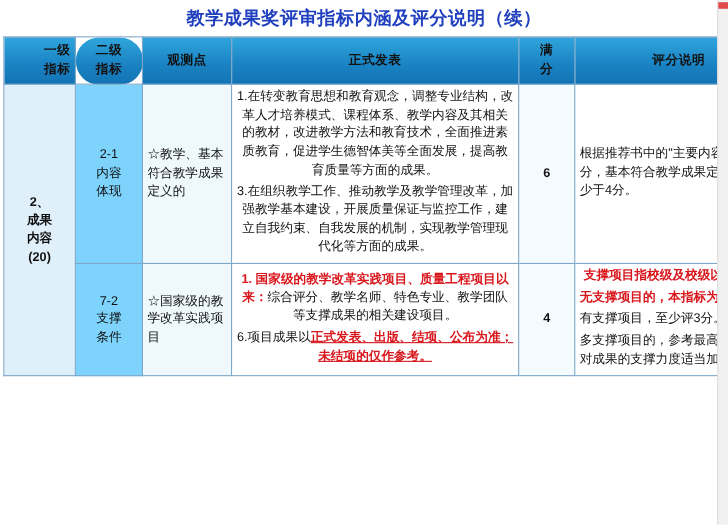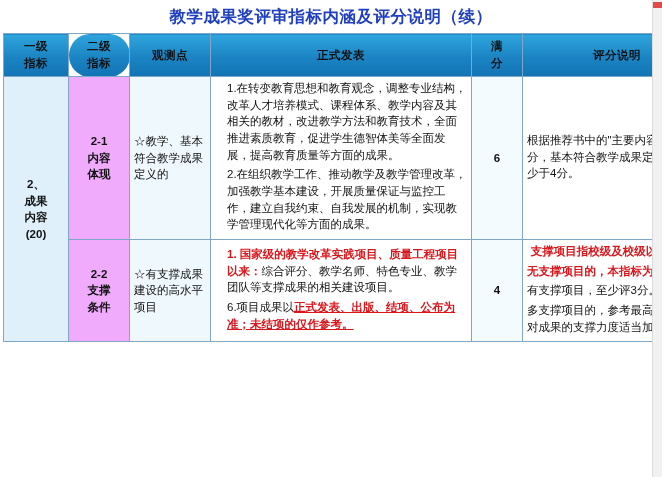--- a/index.html
+++ b/index.html
@@ -44,38 +44,38 @@
   }
   thead th {
     background: linear-gradient(to bottom, #2fa5dc 0%, #1b84c4 55%, #1273b4 100%);
     color: #ffffff;
     font-weight: bold;
     font-size: 12.5px;
     text-align: center;
     height: 36px;
     letter-spacing: 0.5px;
   }
-  .col-a { width: 56px; }
+  .col-a { width: 56px; text-align: right; }
   .col-b { width: 52px; border-radius: 21px; }
   .col-c { width: 72px; }
   .col-d { width: 252px; }
   .col-e { width: 42px; }
   .col-f { width: 180px; }
 
   td.cellA {
     background: #dff0fa;
     text-align: center;
     font-weight: bold;
     font-size: 12.5px;
     color: #111;
   }
   td.cellB {
-    background: #f0abfc;
-    text-align: center;
-    font-weight: bold;
+    background: #7dd3fc;
+    text-align: center;
+    font-weight: normal;
     font-size: 12px;
   }
   td.cellC {
     background: #eef8fd;
     text-align: left;
     font-size: 11.5px;
   }
   td.cellD {
     background: #ffffff;
     text-align: left;
@@ -116,21 +116,21 @@
     border-left: 1px solid #dcdcdc;
   }
   .scroll-thumb {
     position: absolute;
     right: 0;
     top: 2px;
     width: 9px;
     height: 6px;
     background: #e04a4a;
   }
-  .rowD-inner p { margin: 0 0 3px 12px; }
+  .rowD-inner p { margin: 0 0 3px 0; text-align: center; }
   .rowF-inner p { margin: 0 0 3px 0; }
 </style>
 </head>
 <body>
 
 <div class="page">
 
   <div class="title">教学成果奖评审指标内涵及评分说明（续）</div>
 
   <table class="matrix">
@@ -163,35 +163,35 @@
         </td>
         <td class="cellB">
           <div>2-1</div>
           <div>内容</div>
           <div>体现</div>
         </td>
         <td class="cellC">☆教学、基本符合教学成果定义的</td>
         <td class="cellD">
           <div class="rowD-inner">
             <p class="para">1.在转变教育思想和教育观念，调整专业结构，改革人才培养模式、课程体系、教学内容及其相关的教材，改进教学方法和教育技术，全面推进素质教育，促进学生德智体美等全面发展，提高教育质量等方面的成果。</p>
-            <p class="para">2.在组织教学工作、推动教学及教学管理改革，加强教学基本建设，开展质量保证与监控工作，建立自我约束、自我发展的机制，实现教学管理现代化等方面的成果。</p>
+            <p class="para">3.在组织教学工作、推动教学及教学管理改革，加强教学基本建设，开展质量保证与监控工作，建立自我约束、自我发展的机制，实现教学管理现代化等方面的成果。</p>
           </div>
         </td>
         <td class="cellE">6</td>
         <td class="cellF">
           <p class="para">根据推荐书中的"主要内容"综合评分，基本符合教学成果定义的，不少于4分。</p>
         </td>
       </tr>
       <tr>
         <td class="cellB">
-          <div>2-2</div>
+          <div>7-2</div>
           <div>支撑</div>
           <div>条件</div>
         </td>
-        <td class="cellC">☆有支撑成果建设的高水平项目</td>
+        <td class="cellC">☆国家级的教学改革实践项目</td>
         <td class="cellD">
           <div class="rowD-inner">
             <p class="para"><span class="red">1. 国家级的教学改革实践项目、质量工程项目以来：</span><span>综合评分、教学名师、特色专业、教学团队等支撑成果的相关建设项目。</span></p>
             <p class="para"><span>6.项目成果以</span><span class="redline">正式发表、出版、结项、公布为准；未结项的仅作参考。</span></p>
           </div>
         </td>
         <td class="cellE">4</td>
         <td class="cellF">
           <div class="rowF-inner">
             <p class="para red center">支撑项目指校级及校级以上项目。</p>

